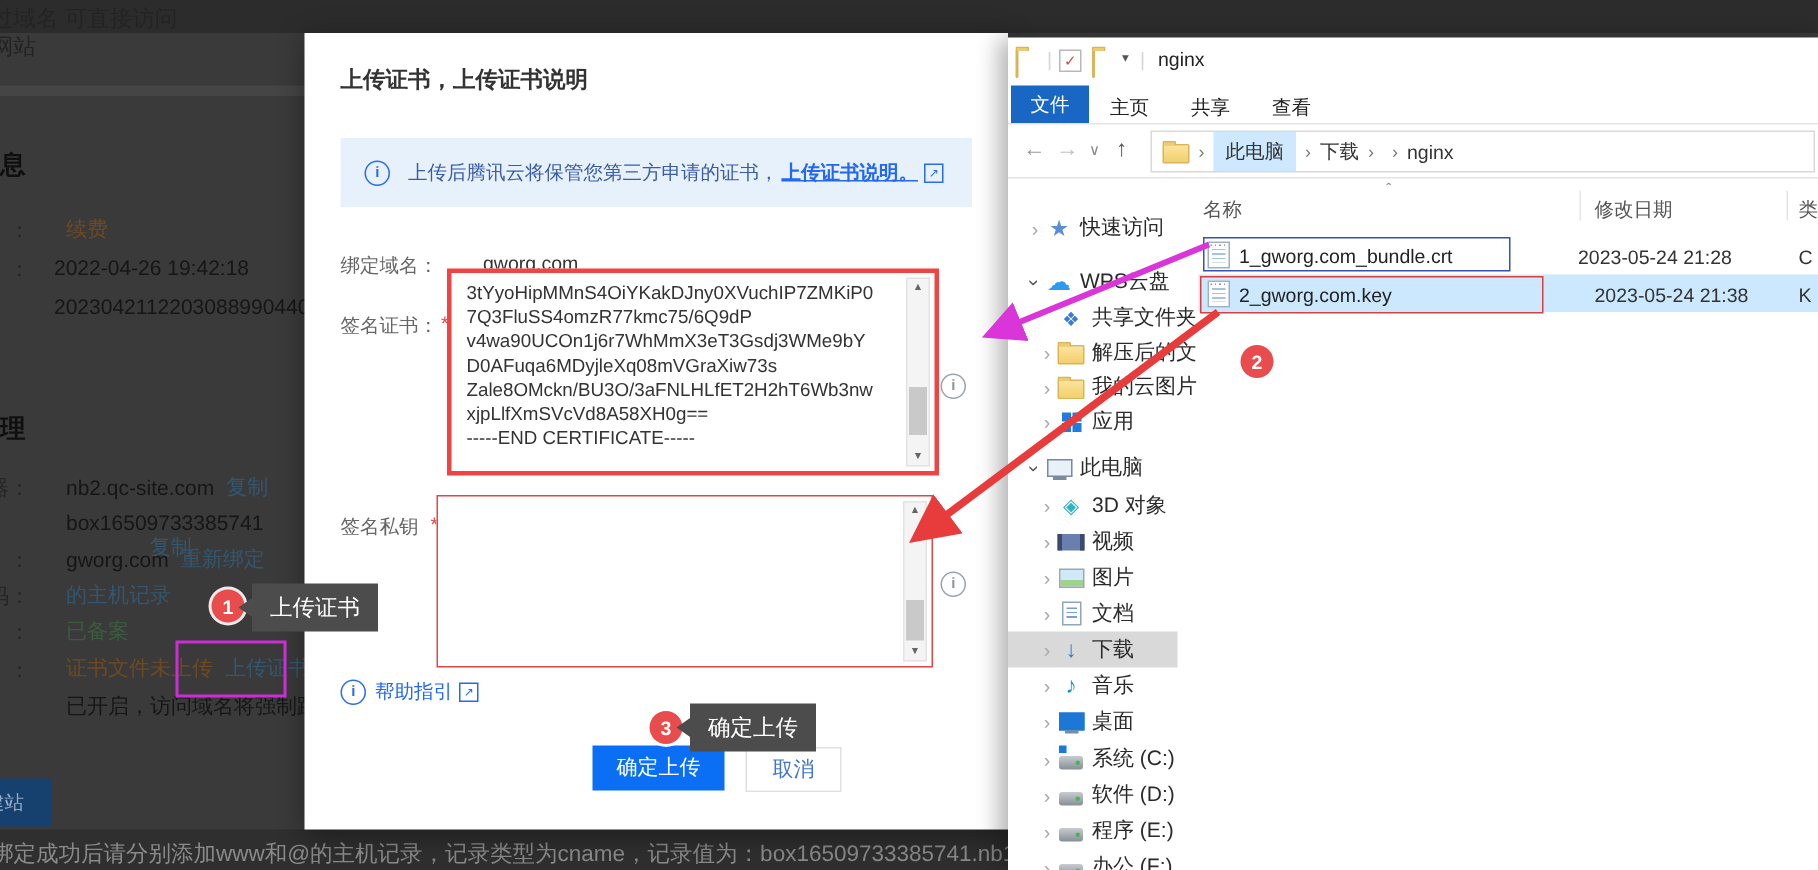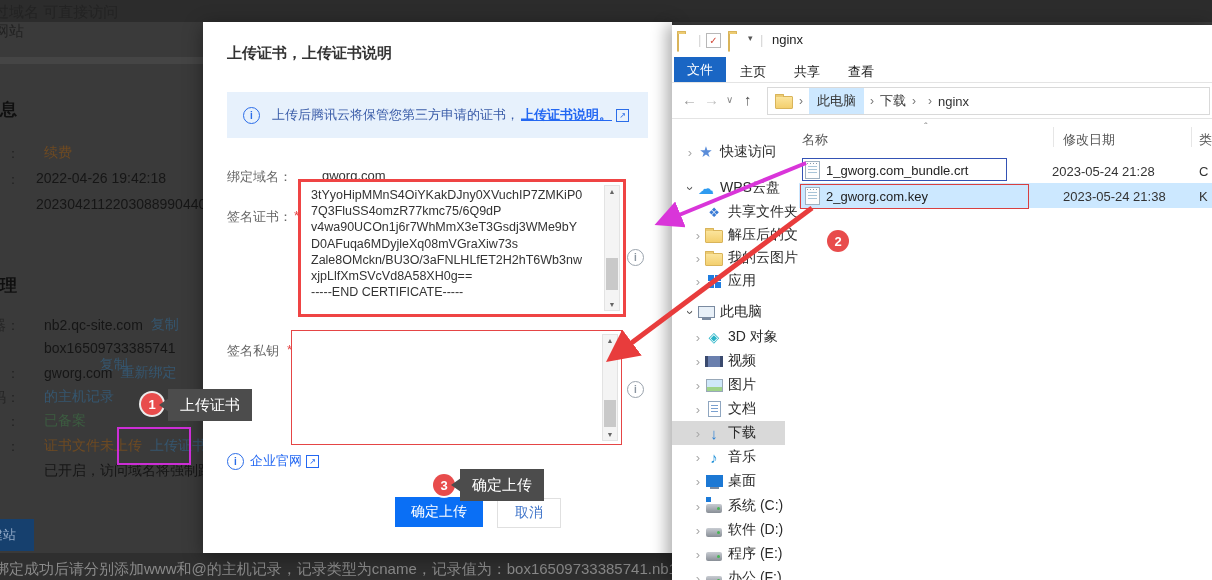--- a/index.html
+++ b/index.html
@@ -210,21 +210,21 @@
       <div class="sbar">
         <span class="sb-arrow" style="top:0;">▲</span>
         <div class="sb-thumb" style="top:62%;height:26%;"></div>
         <span class="sb-arrow" style="bottom:0;">▼</span>
       </div>
     </div>
     <span class="abs gray-info" style="left:424px;top:359px;">i</span>
 
     <div class="abs note-row">
       <span class="info-circle">i</span>
-      <span class="note-link">企业官网</span>
+      <span class="note-link">帮助指引</span>
       <span class="ext-box" style="border-color:#2468f2;color:#2468f2;">↗</span>
     </div>
 
     <div class="abs btn-primary">确定上传</div>
     <div class="abs btn-cancel">取消</div>
   </div>
 
   <div class="abs explorer">
     
     <span class="abs folder-icon" style="left:5px;top:9px;"></span>

